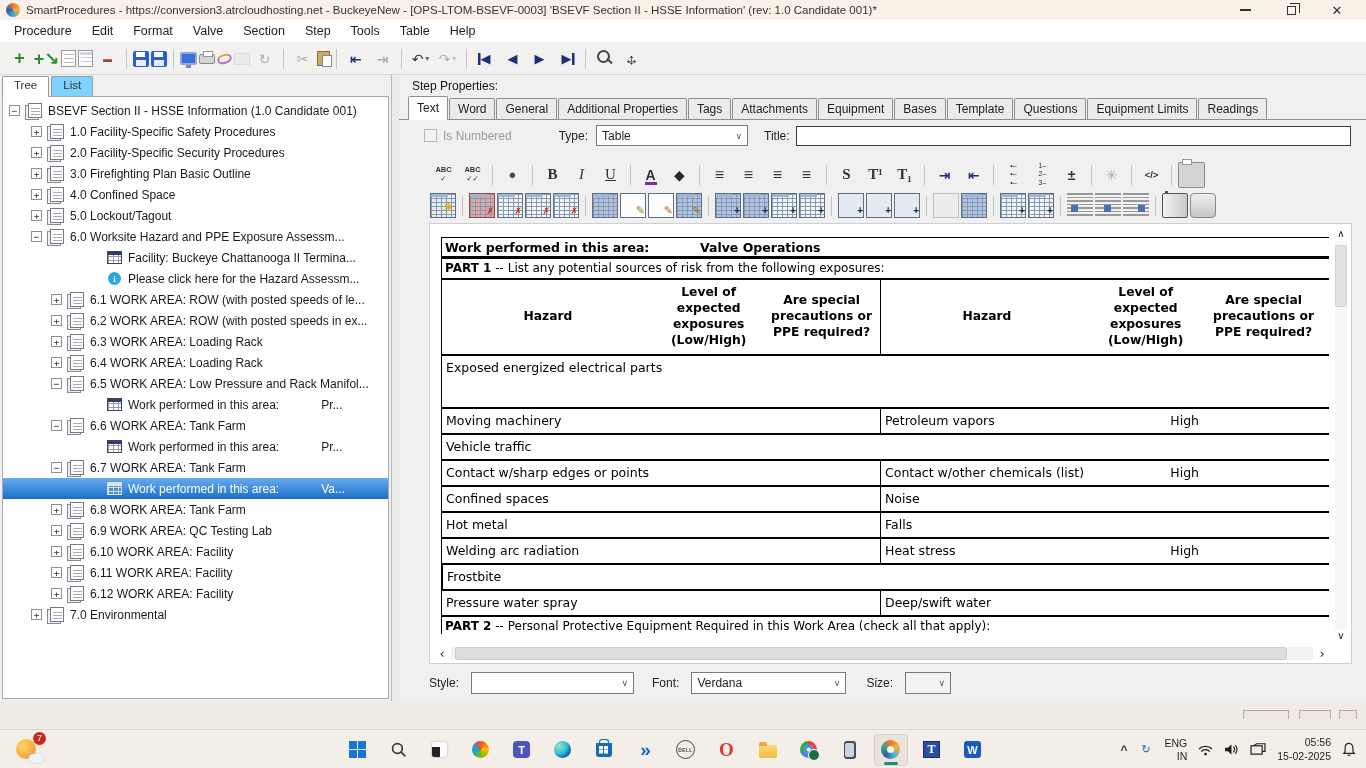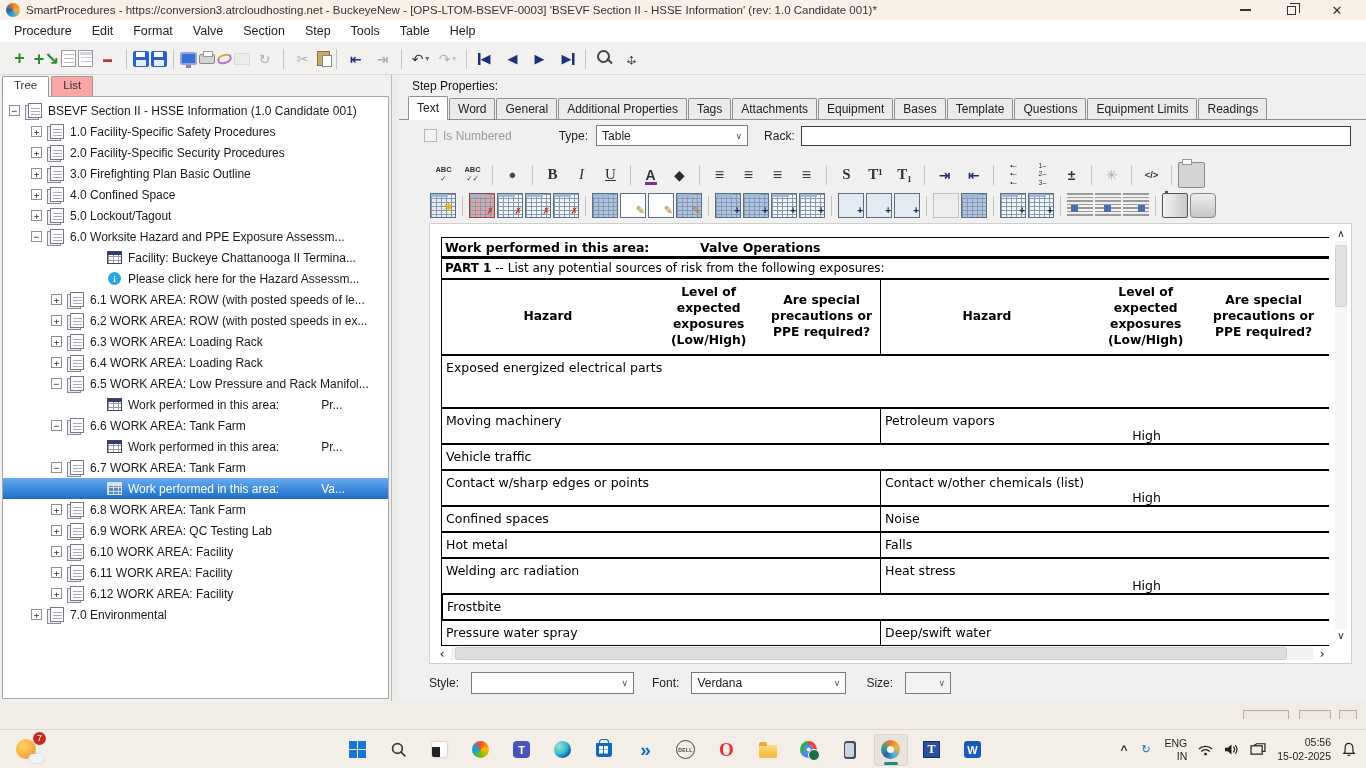--- a/index.html
+++ b/index.html
@@ -56,21 +56,21 @@
   .movecross::after{content:"↕";position:absolute;font-size:15px;font-weight:bold}
   .nav{color:#1d2f7c;font-size:13px;font-weight:bold}
   .barl{background:linear-gradient(#1d2f7c,#1d2f7c) 5px center/2.5px 12px no-repeat}
   .barr{background:linear-gradient(#1d2f7c,#1d2f7c) calc(100% - 5px) center/2.5px 12px no-repeat}
 
   
   .body-row{display:flex;height:626px;background:#ededea}
   .left-panel{width:392px;flex:none;background:#f0f0f0;border-right:1px solid #b9b9b9;display:flex;flex-direction:column}
   .splitter{width:7px;flex:none;background:#ececea}
   .side-tabs{height:21px;display:flex;padding:1px 0 0 2px}
-  .side-tab{font-size:11.5px;padding:2px 11px 0;border:1px solid #9a9a9a;border-bottom:none;background:#fca5a5;margin-right:2px;border-radius:2px 2px 0 0;color:#333}
+  .side-tab{font-size:11.5px;padding:2px 11px 0;border:1px solid #9a9a9a;border-bottom:none;background:#7dd3fc;margin-right:2px;border-radius:2px 2px 0 0;color:#333}
   .side-tab.active{background:#fff;z-index:2;position:relative;margin-bottom:-1px}
   .tree{flex:1;background:#fff;border:1px solid #a8a8a8;margin:0 2px 2px;overflow:hidden;padding-top:3px}
   .tree-row{height:21px;display:flex;align-items:center;font-size:12px;white-space:nowrap;color:#1a1a1a}
   .tree-row.sel{background:linear-gradient(#66abef,#1b6ec9);color:#fff}
   .exp{width:11px;height:11px;border:1px solid #8f8f8f;background:#fff;font-size:9.5px;line-height:9px;text-align:center;margin-right:5px;flex:none;color:#333;font-family:"DejaVu Sans Mono",monospace}
   .exp.hid{visibility:hidden}
   .t-doc{width:14px;height:15px;background:
      repeating-linear-gradient(#aab 0 1px,transparent 1px 3px) 2px 4px/9px 8px no-repeat,#fff;
      border:1px solid #778;box-shadow:-3px 2px 0 -1px #eef,-3px 2px 0 0 #889;margin:0 6px 0 3px;flex:none}
   .t-table{width:15px;height:13px;border:1px solid #445;margin:0 6px 0 2px;flex:none;background:
@@ -145,21 +145,21 @@
   .part-row{padding:2px 3px 3px;font-size:12px;display:block}
   .part-pre{font-weight:bold}
   .hrow{border-bottom:2px solid #000}
   .hcell{font-weight:bold;font-size:12.3px;display:flex;align-items:center;justify-content:center;text-align:center;padding:5px 3px;line-height:1.3}
   .hc0{width:212px}.hc1{width:110px}.hc2{width:116px}
   .hc3{width:214px;border-left:1px solid #000}.hc4{width:105px}.hc5{width:131px}
   .drow{min-height:26px}
   .drow.tall{min-height:53px}
   .dl{width:438px;padding:4px 4px 2px}
   .dr{width:214px;border-left:1px solid #000;padding:4px 4px 2px;line-height:1.35}
-  .drl{width:105px;text-align:center;padding-top:19px}
+  .drl{width:105px;text-align:right;padding-top:4px}
   .drp{flex:1}
   .caret{display:inline-block;width:1px;height:13px;background:#000;vertical-align:-2px;margin-right:1px}
   .vsb{position:absolute;top:3px;right:2px;bottom:20px;width:16px;display:flex;flex-direction:column;align-items:center}
   .vsb .arr{font-size:10px;color:#222;height:14px;line-height:14px}
   .vsb .trk{flex:1;width:12px;background:#f6f6f6;position:relative}
   .vsb .thm{position:absolute;top:4px;left:0;right:0;height:62px;background:#e2e2e2;border:1px solid #d0d0d0;border-radius:3px}
   .hsb{position:absolute;left:5px;right:22px;bottom:2px;height:15px;display:flex;align-items:center}
   .hsb .arr{font-size:13px;color:#222;width:14px;text-align:center}
   .hsb .trk{flex:1;height:13px;background:#f2f2f2;position:relative;margin:0 2px}
   .hsb .thm{position:absolute;left:4px;right:26px;top:0;bottom:0;background:#dedede;border:1px solid #cccccc;border-radius:3px}
@@ -440,21 +440,21 @@
         </div>
 
       <div class="props-row">
         <span class="chk"></span>
         <span class="lbl-dis">Is Numbered</span>
         <span>Type:</span>
         <span class="sel-box type-select">
           <span>Table</span>
           <span class="chev">∨</span>
         </span>
-        <span class="title-lbl">Rack:</span>
+        <span class="title-lbl">Title:</span>
         <input class="title-input" value="" style="">
       </div>
 
       <div class="fmt-bar">
           <span class="tb-ic two">ABC
 ✓</span>
           <span class="tb-ic two">ABC
 ✓✓</span>
           <span class="tb-sep"></span>
           <span class="tb-ic dark">●</span>

